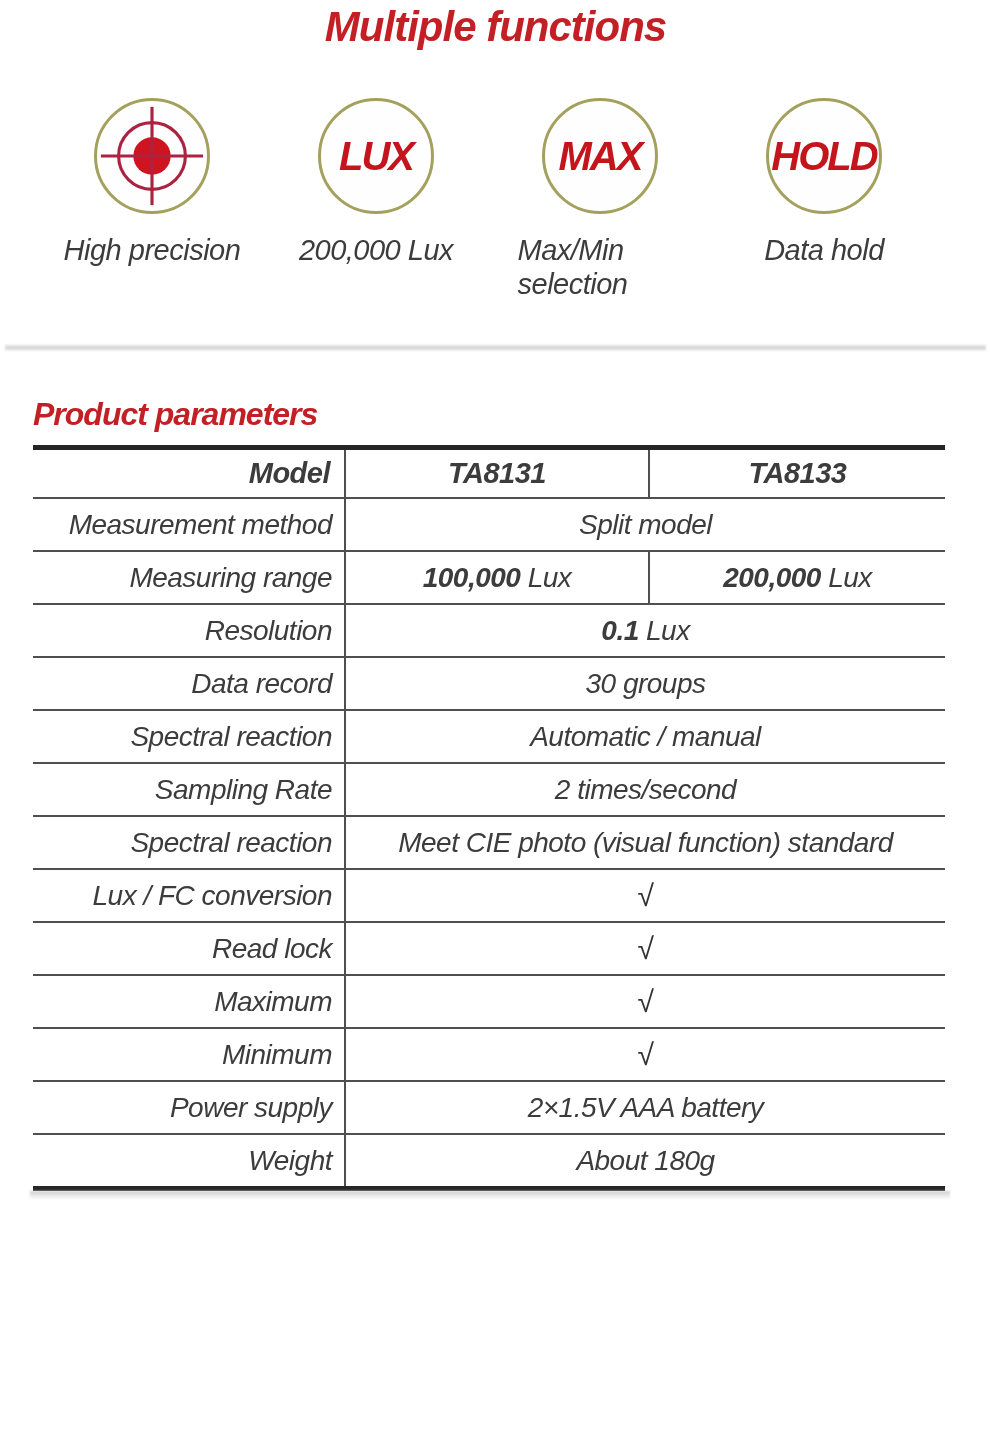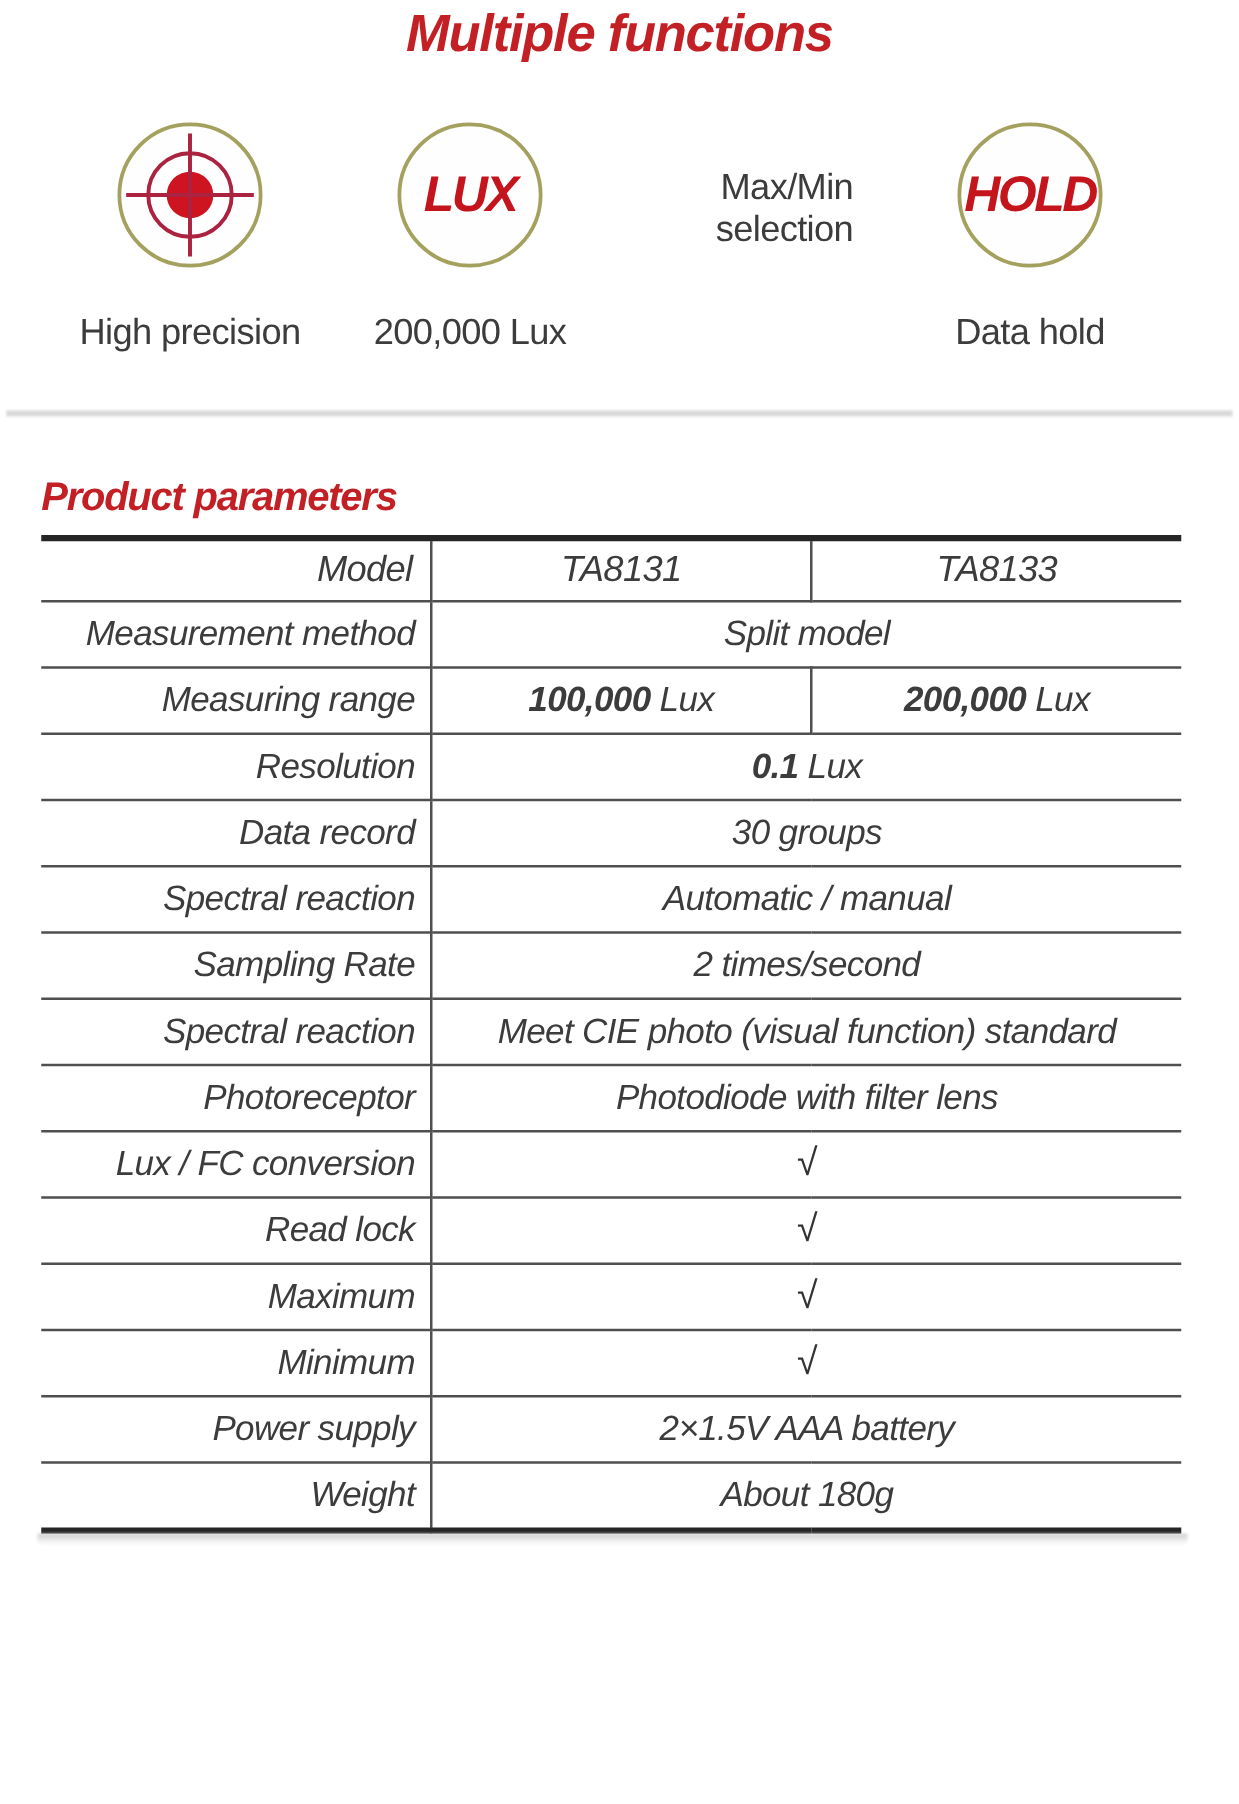--- a/index.html
+++ b/index.html
@@ -58,24 +58,25 @@
   }
   .circle-text {
     font-size: 40px;
     font-weight: bold;
     font-style: italic;
     letter-spacing: -2px;
     color: var(--icon-text-red);
     white-space: nowrap;
   }
   .feature-label {
-    margin-top: 36px;
+    margin-top: 20px;
     font-size: 29px;
+    font-style: italic;
     color: var(--text-dark);
-    text-align: right;
+    text-align: left;
     line-height: 1.15;
     letter-spacing: -0.5px;
     white-space: nowrap;
   }
   .feature-label.wrap { white-space: normal; max-width: 165px; }
 
   .divider {
     height: 6px;
     margin: 44px 5px 0 5px;
     background: linear-gradient(180deg, #e7e7e7 0%, #d2d2d2 55%, #fafafa 100%);
@@ -107,21 +108,21 @@
     font-style: italic;
     color: var(--text-dark);
     border-bottom: 2px solid var(--line-gray);
     letter-spacing: -0.5px;
     padding: 0;
     overflow: hidden;
   }
   th {
     height: 47px;
     font-size: 29px;
-    font-weight: normal;
+    font-weight: bold;
   }
   td { height: 51px; font-size: 28px; }
   .lbl { text-align: right; padding-right: 12px; border-right: 2px solid var(--line-gray); }
   .hdr-lbl { text-align: right; padding-right: 14px; border-right: 2px solid var(--line-gray); }
   .hdr-mid { border-right: 2px solid var(--line-gray); text-align: center; margin-left: 28px; }
   .hdr-end { text-align: center; }
   .val { text-align: center; }
   .val-split { text-align: center; border-right: 2px solid var(--line-gray); }
   .strong { font-weight: bold; }
   td.check { font-style: normal; font-size: 30px; color: #333; }
@@ -161,20 +162,23 @@
     </div>
 
     <div class="feature">
       <div class="circle">
         <span class="circle-text">LUX</span>
       </div>
       <div class="feature-label">200,000 Lux</div>
     </div>
 
     <div class="feature">
+      <div class="circle">
+        <span class="circle-text">MAX</span>
+      </div>
       <div class="feature-label wrap">Max/Min selection</div>
     </div>
 
     <div class="feature">
       <div class="circle">
         <span class="circle-text">HOLD</span>
       </div>
       <div class="feature-label">Data hold</div>
     </div>
 
@@ -221,24 +225,20 @@
       </tr>
       <tr>
         <td class="lbl">Sampling Rate</td>
         <td class="val" colspan="2">2 times/second</td>
       </tr>
       <tr>
         <td class="lbl">Spectral reaction</td>
         <td class="val" colspan="2">Meet CIE photo (visual function) standard</td>
       </tr>
       <tr>
-        <td class="lbl">Photoreceptor</td>
-        <td class="val" colspan="2">Photodiode with filter lens</td>
-      </tr>
-      <tr>
         <td class="lbl">Lux / FC conversion</td>
         <td class="val check" colspan="2">√</td>
       </tr>
       <tr>
         <td class="lbl">Read lock</td>
         <td class="val check" colspan="2">√</td>
       </tr>
       <tr>
         <td class="lbl">Maximum</td>
         <td class="val check" colspan="2">√</td>

